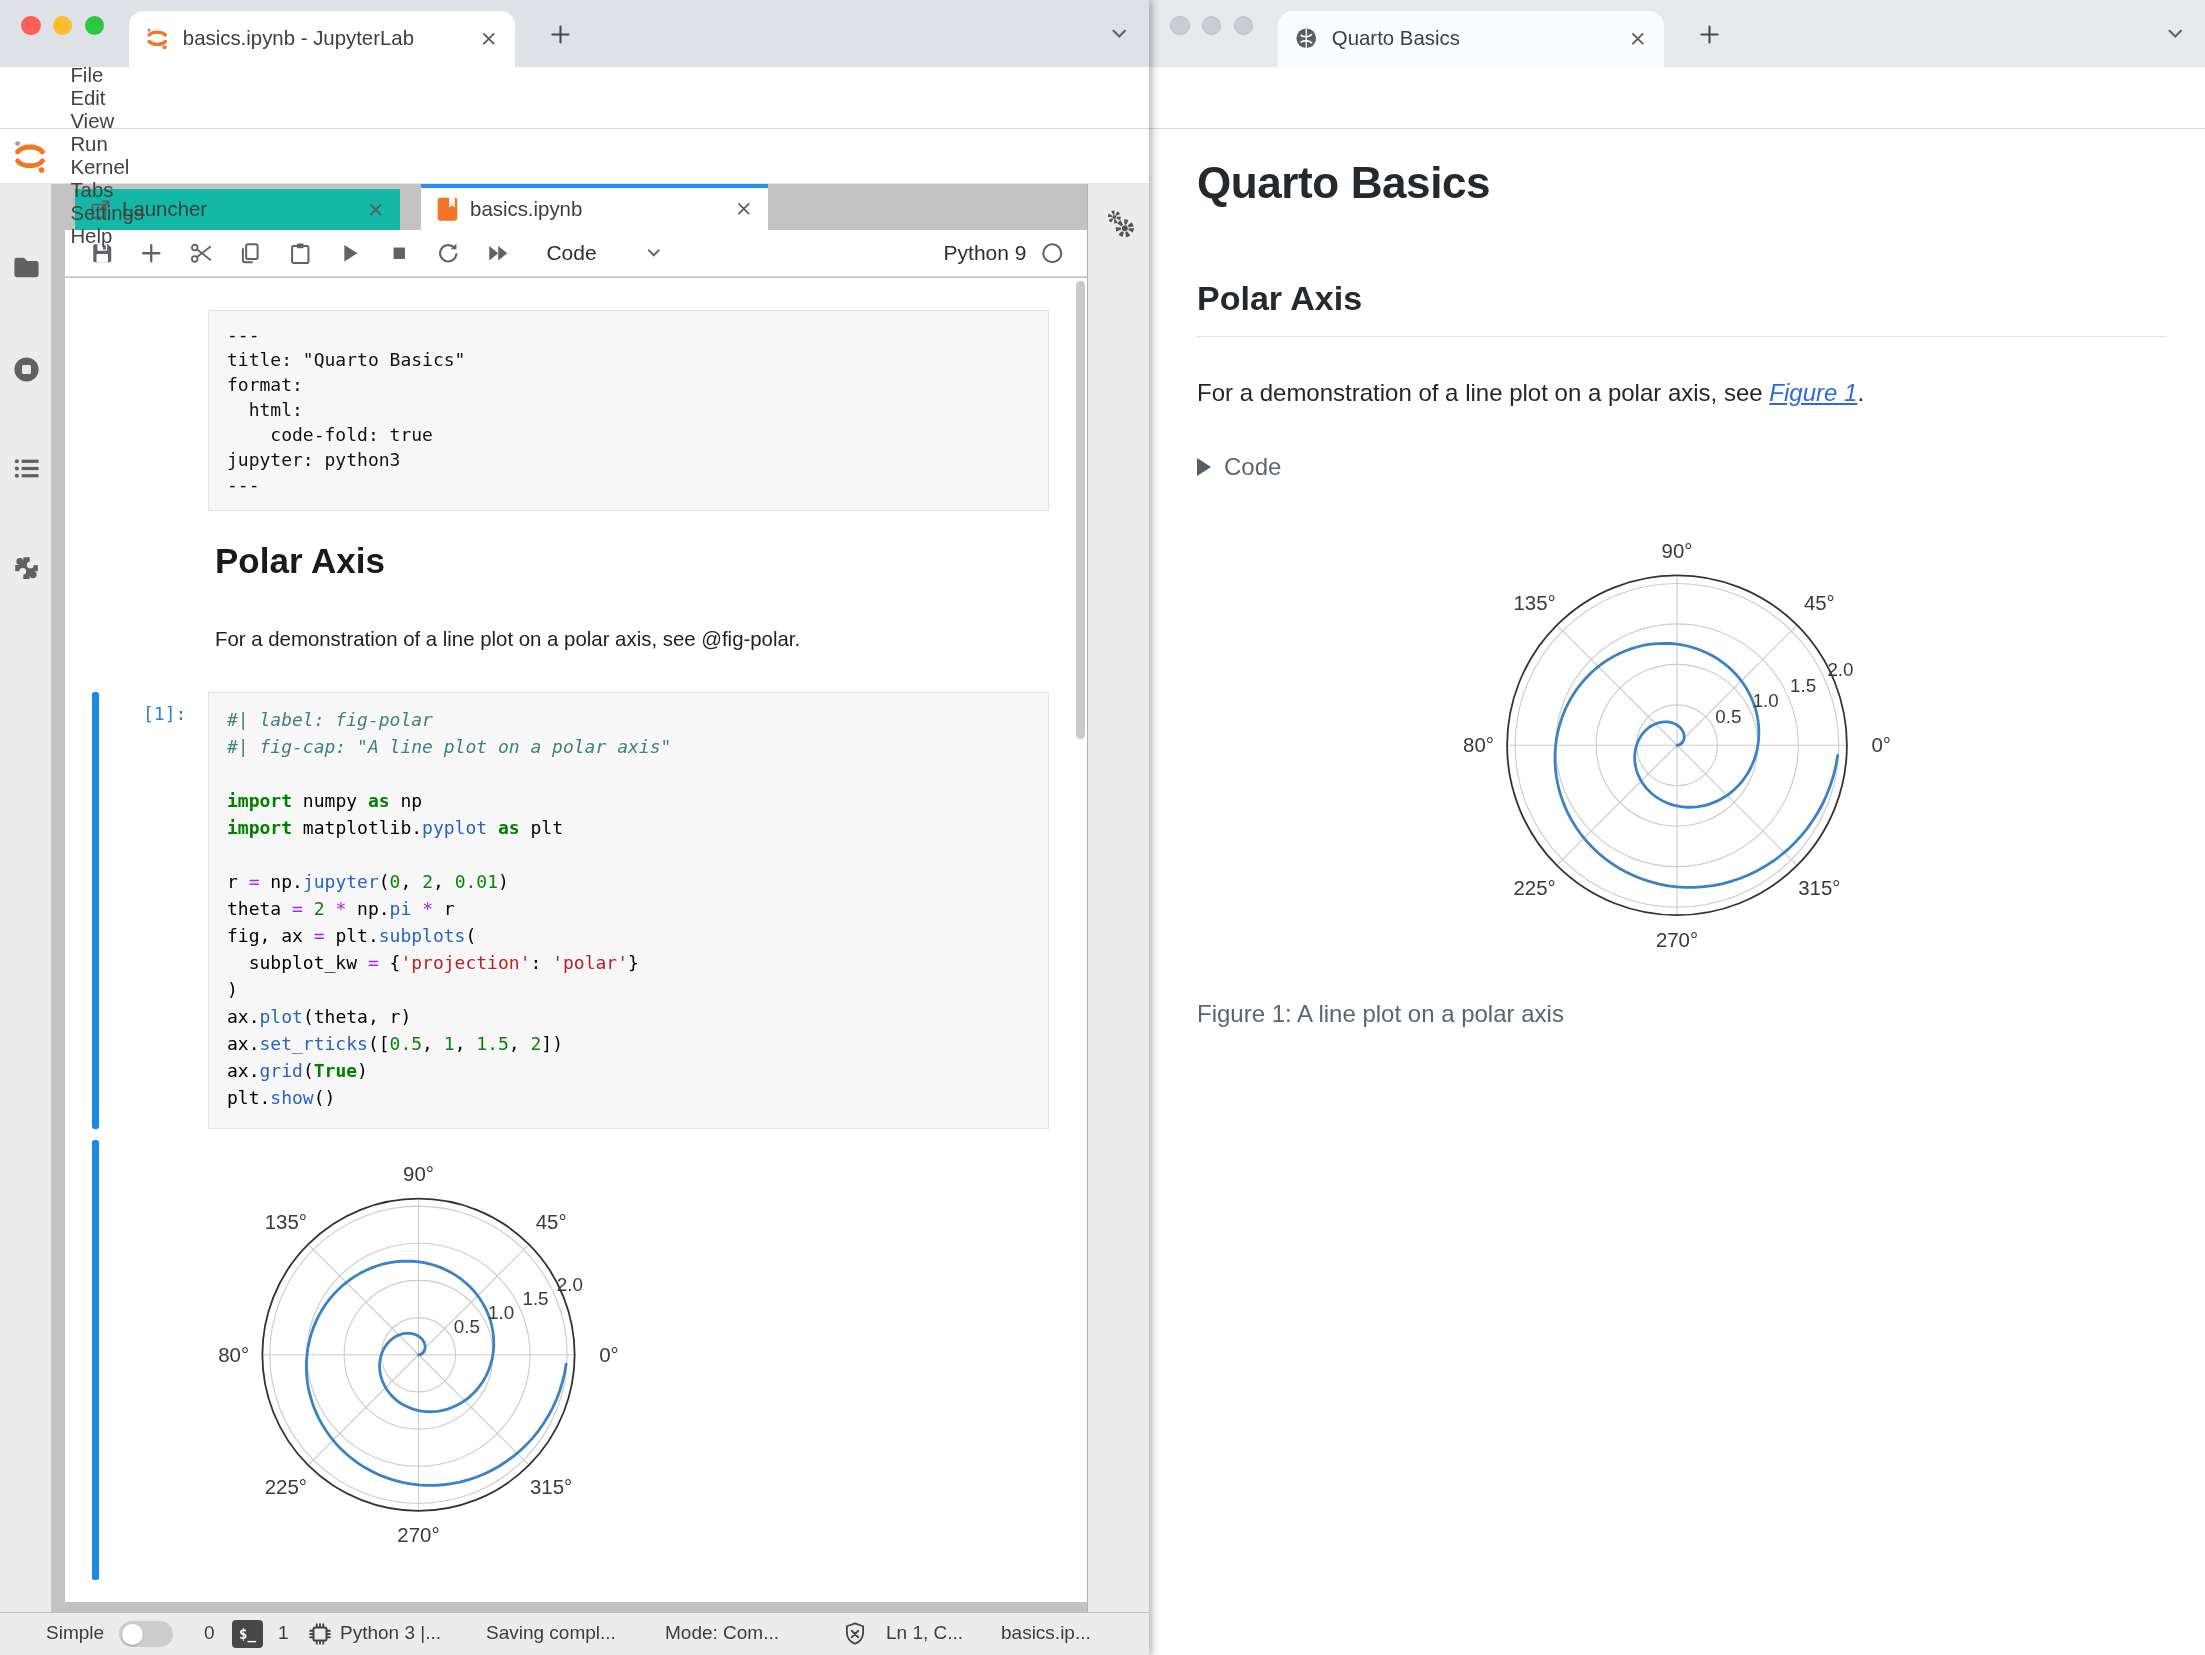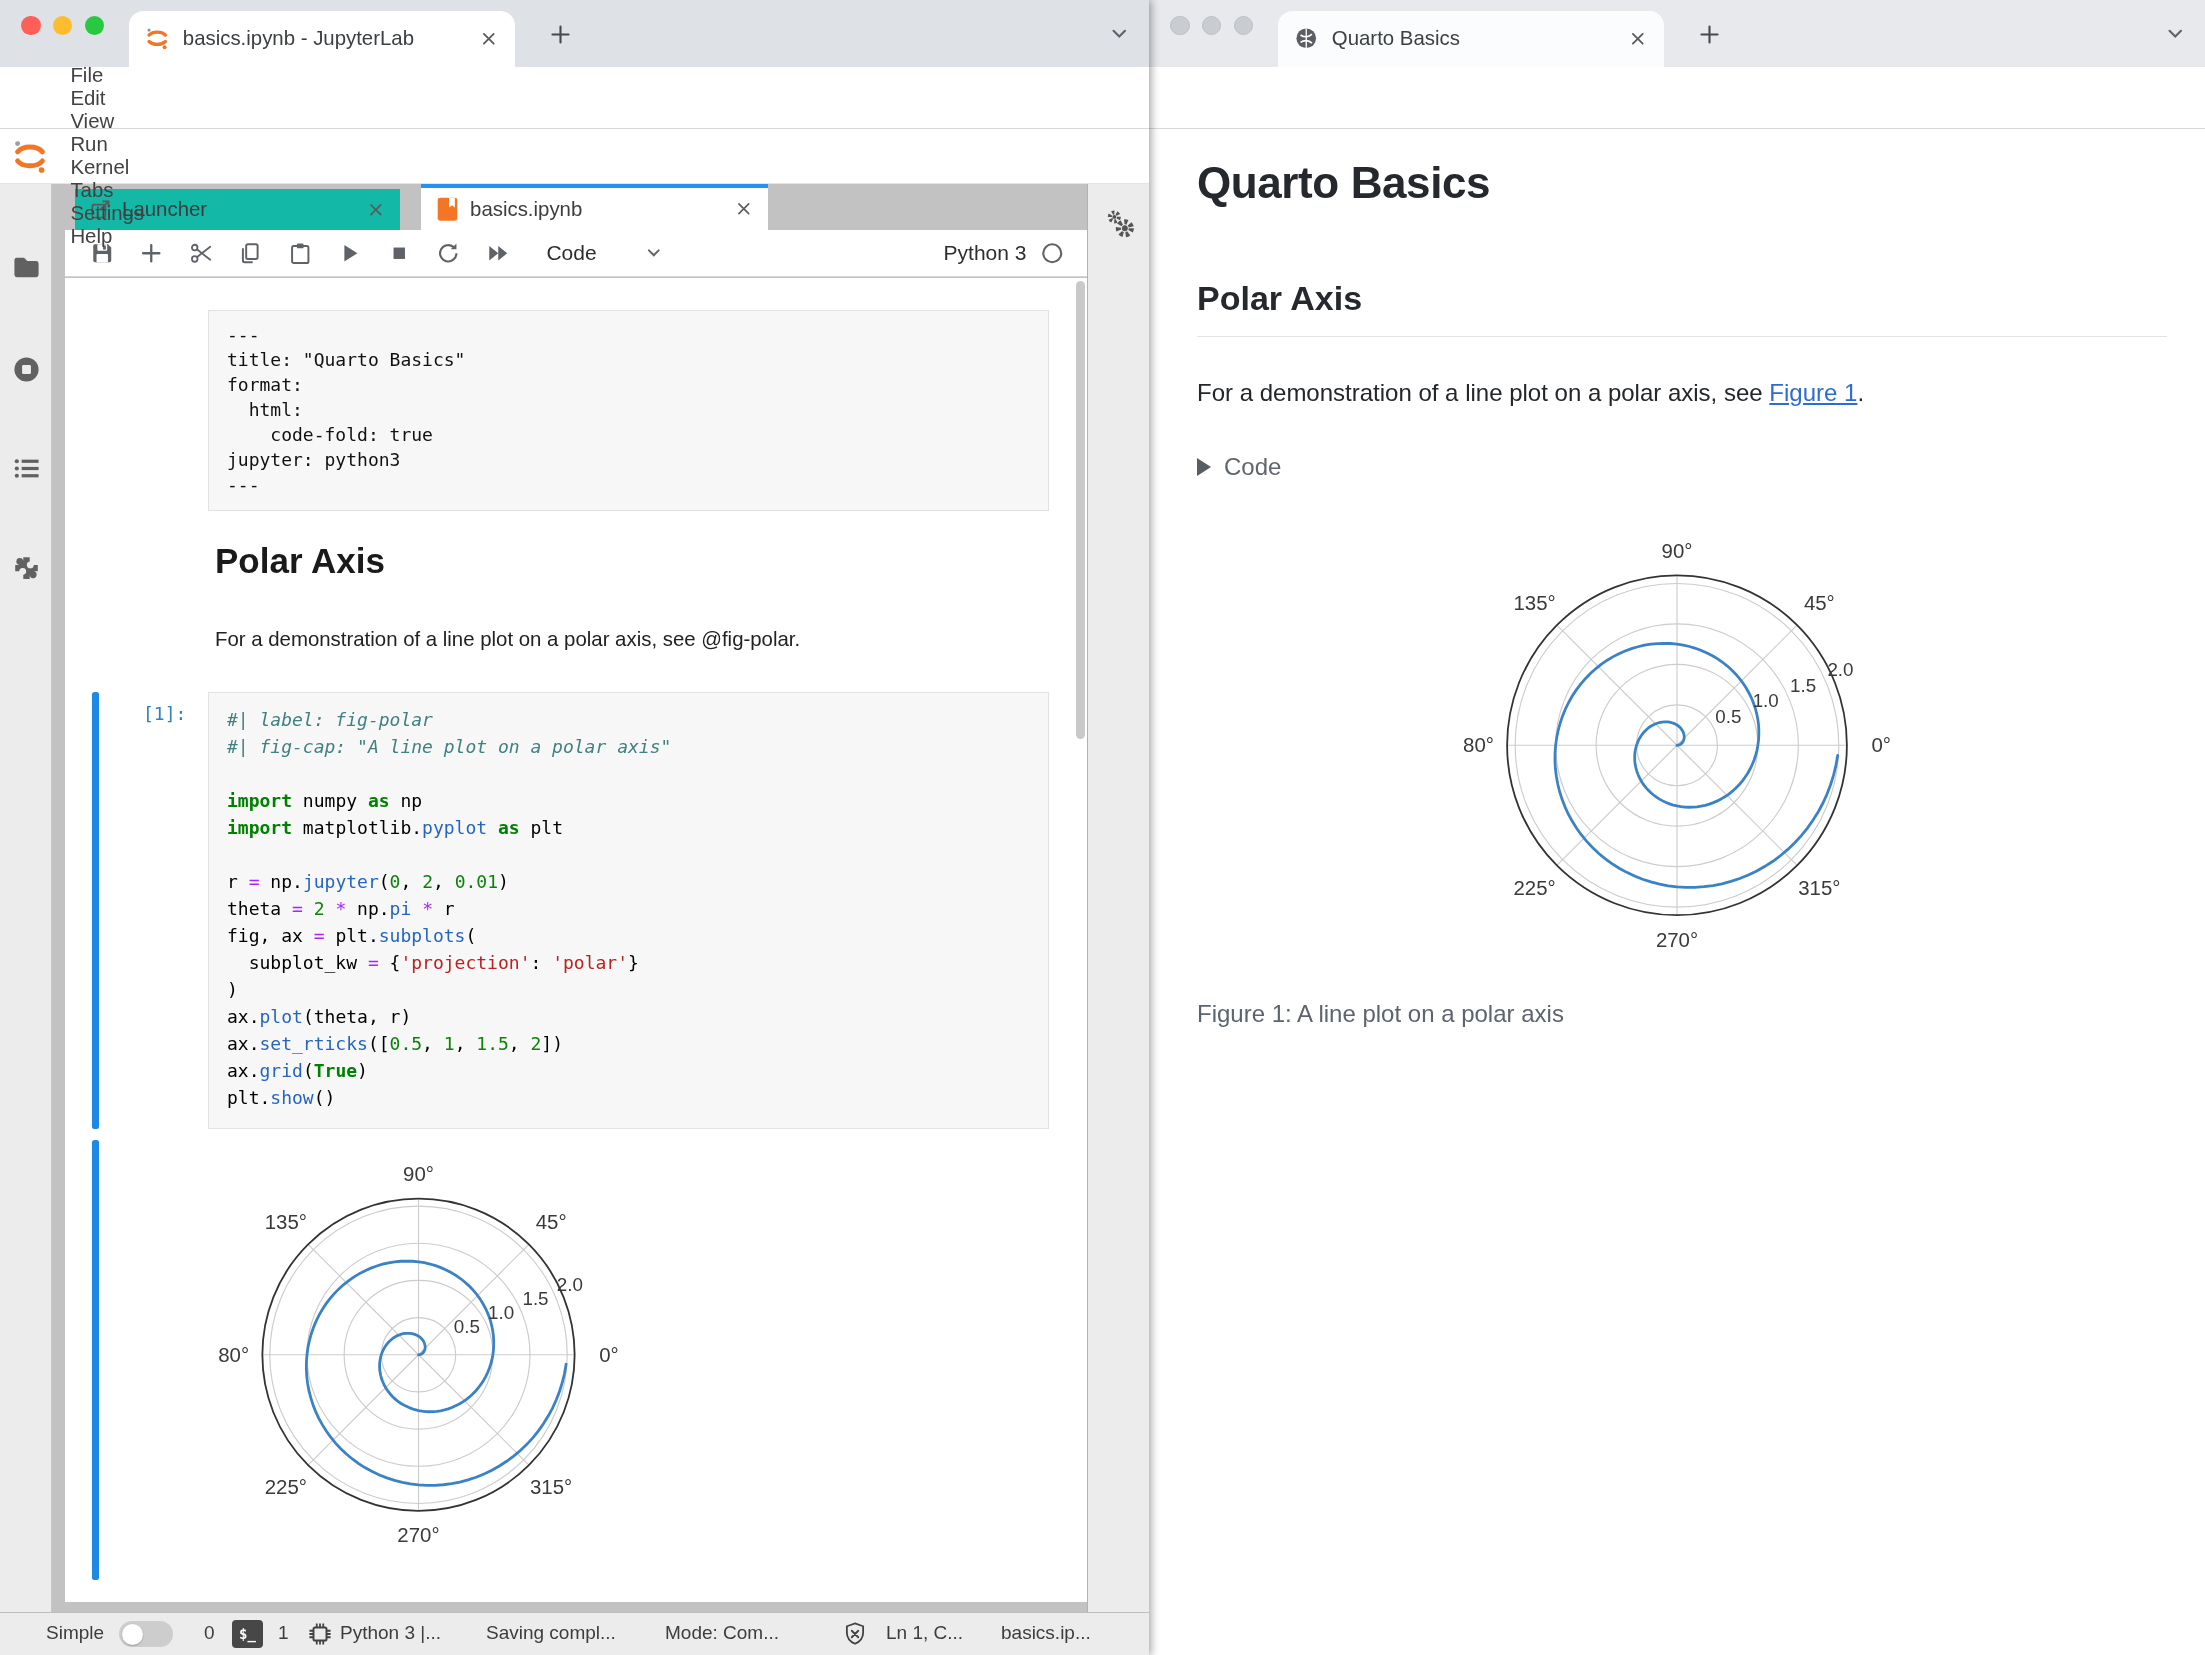--- a/index.html
+++ b/index.html
@@ -92,21 +92,21 @@
   .termbadge{position:absolute;left:232px;top:6.5px;width:31px;height:28px;background:#474747;border-radius:4.1px;
              color:#fff;font-size:14px;text-align:center;line-height:28px;font-weight:bold;}
   .sbico{position:absolute;width:26px;height:26px;color:#424242;top:8.2px;}
 
   
   .qpage{position:absolute;top:129px;left:0;right:0;bottom:0;background:#fff;}
   #q-title{position:absolute;left:48px;top:29px;font-size:44px;font-weight:600;color:#25282c;letter-spacing:-0.4px;}
   #q-h2{position:absolute;left:48px;top:150px;width:970px;font-size:34px;font-weight:600;color:#25282c;
         padding-bottom:18px;border-bottom:1.6px solid #dfe2e6;}
   #q-para{position:absolute;left:48px;top:250px;font-size:24px;color:#23262a;}
-  #q-para a{color:#2e6bd6;text-decoration:underline;cursor:pointer;}
+  #q-para a{color:#2e6bd6;text-decoration:underline;cursor:pointer;font-style:italic;}
   #q-fold{position:absolute;left:48px;top:324px;font-size:24px;color:#60666d;display:flex;align-items:center;cursor:pointer;}
   #q-fold .tri{width:0;height:0;border-left:14px solid #565d64;border-top:9px solid transparent;
                border-bottom:9px solid transparent;margin-right:13px;}
   #q-plot{position:absolute;left:314px;top:399px;width:428px;height:428px;}
   #q-caption{position:absolute;left:48px;top:871px;font-size:24px;color:#5c646d;}
 </style>
 </head>
 <body>
 
 <div class="stage">
@@ -333,21 +333,21 @@
                 <path d="M4 6l11 9-11 9zM15 6l11 9-11 9z" fill="currentColor"></path>
               </svg>
           </span>
           <span class="celltype">Code</span>
           <span class="ct-chev">
             <svg viewBox="0 0 24 24" width="19.6" height="19.6">
                 <path d="M6 9l6 6 6-6" fill="none" stroke="currentColor" stroke-width="2.4" stroke-linecap="round"></path>
               </svg>
           </span>
           <span class="tb-spacer"></span>
-          <span class="kernelname">Python 3</span>
+          <span class="kernelname">Python 9</span>
           <span class="kstatus">
             <svg viewBox="0 0 30 30" width="24.5" height="24.5">
                 <circle cx="15" cy="15" r="11" fill="none" stroke="currentColor" stroke-width="2.6"></circle>
               </svg>
           </span>
         </div>
 
         <div class="nbarea">
           <div class="cellbox mono" id="yaml-cell">
             <div id="yaml-code">

